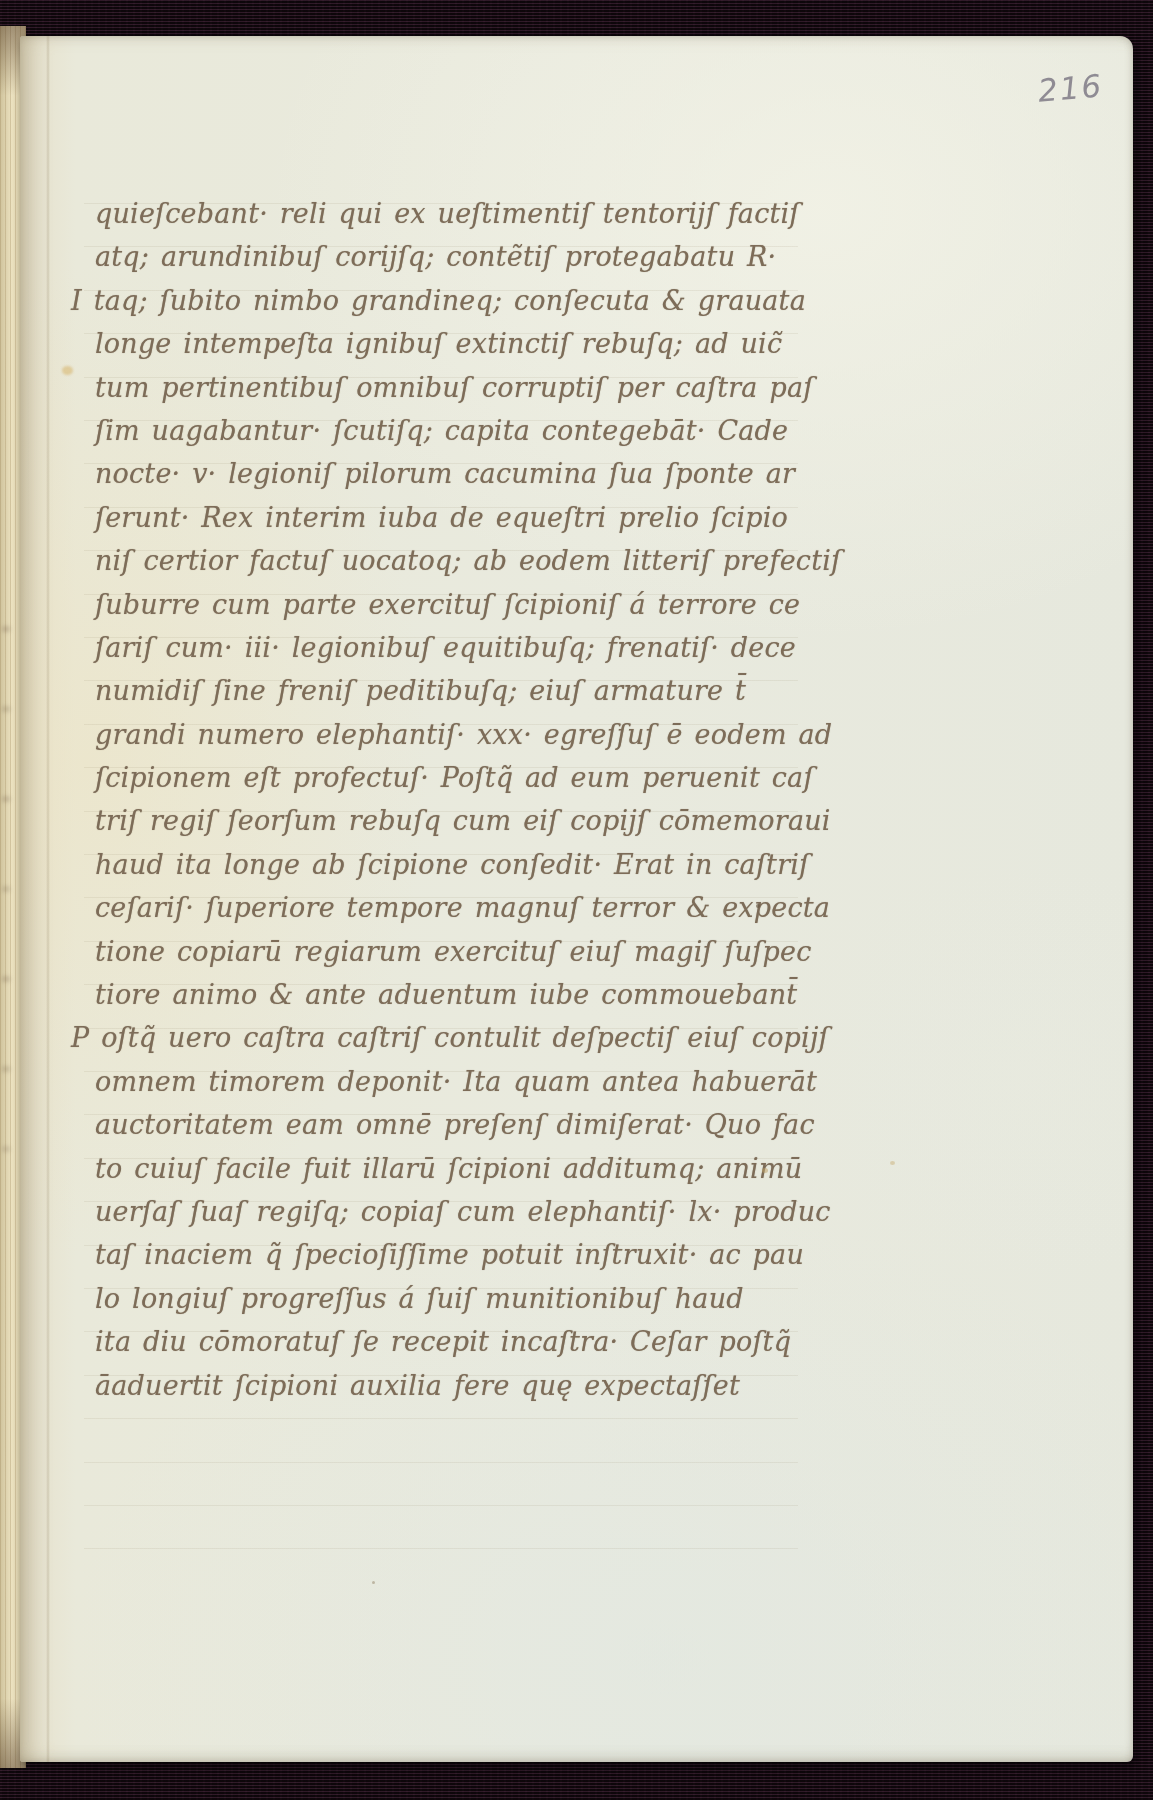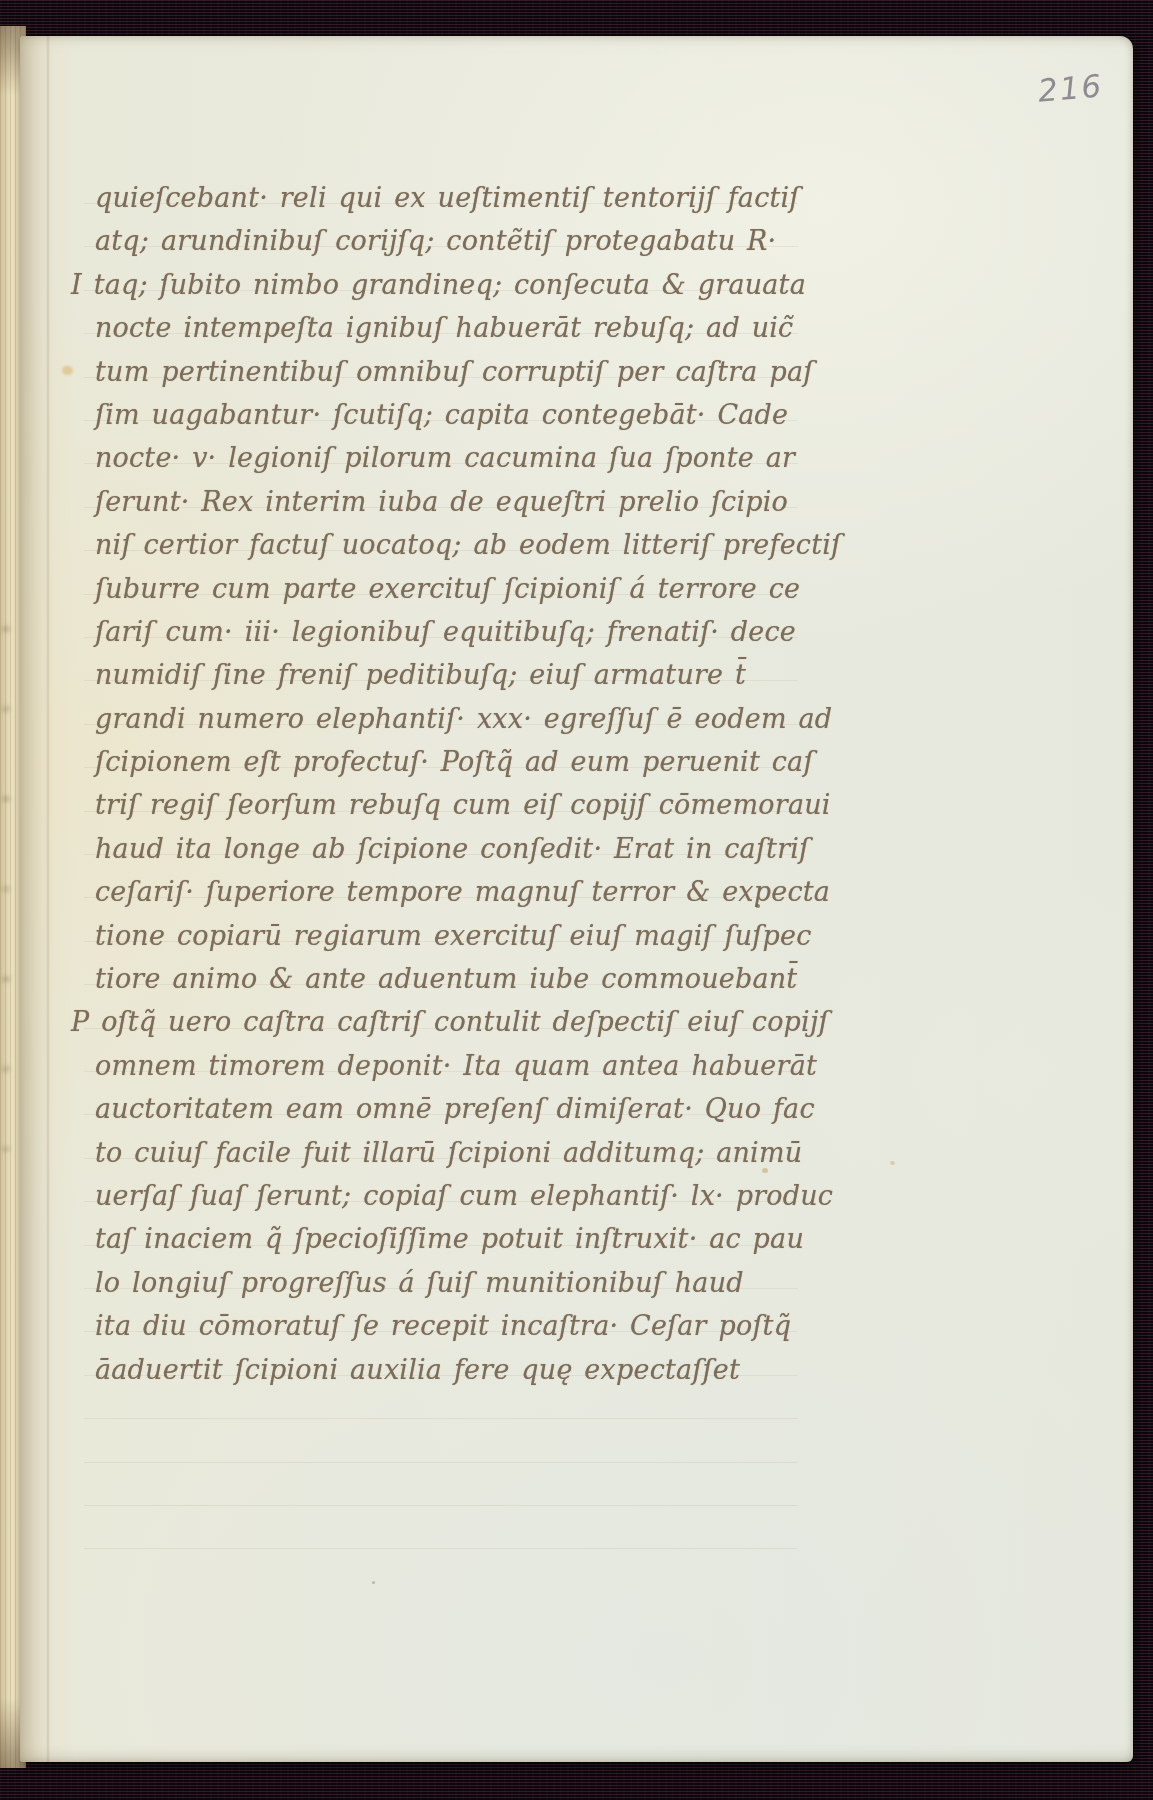--- a/index.html
+++ b/index.html
@@ -59,21 +59,21 @@
     opacity:.8;
   }
   
   .folio{
     position:absolute;left:1018px;top:34px;
     font-family:"DejaVu Sans", sans-serif;font-size:31px;font-style:italic;
     color:var(--pencil);opacity:.85;transform:rotate(-5deg);letter-spacing:2px;
   }
   
   .text-block{
-    position:absolute;left:75px;top:140px;width:690px;
+    position:absolute;left:75px;top:156px;width:690px;
   }
   .ms-line{
     height:43.4px;line-height:43.4px;white-space:nowrap;
     font-family:"DejaVu Serif", serif;font-style:italic;
     font-size:27px;color:var(--ink);word-spacing:3px;letter-spacing:.2px;
     text-shadow:0 0 1px rgba(100,84,62,.45);
   }
   .ms-line.hang{text-indent:-24px;}
   
   .speck{position:absolute;border-radius:50%;}
@@ -93,41 +93,41 @@
 </div>
 
 <div class="page">
   <div class="crease"></div>
   <div class="ruling"></div>
   <div class="folio">216</div>
   <div class="text-block">
       <div class="ms-line">quieſcebant· reli qui ex ueſtimentiſ tentorijſ factiſ</div>
       <div class="ms-line">atq; arundinibuſ corijſq; contẽtiſ protegabatu R·</div>
       <div class="ms-line hang">I taq; ſubito nimbo grandineq; conſecuta &amp; grauata</div>
-      <div class="ms-line">nocte intempeſta ignibuſ habuerāt rebuſq; ad uic̃</div>
+      <div class="ms-line">longe intempeſta ignibuſ extinctiſ rebuſq; ad uic̃</div>
       <div class="ms-line">tum pertinentibuſ omnibuſ corruptiſ per caſtra paſ</div>
       <div class="ms-line">ſim uagabantur· ſcutiſq; capita contegebāt· Cade</div>
       <div class="ms-line">nocte· v· legioniſ pilorum cacumina ſua ſponte ar</div>
       <div class="ms-line">ſerunt· Rex interim iuba de equeſtri prelio ſcipio</div>
       <div class="ms-line">niſ certior factuſ uocatoq; ab eodem litteriſ prefectiſ</div>
       <div class="ms-line">ſuburre cum parte exercituſ ſcipioniſ á terrore ce</div>
       <div class="ms-line">ſariſ cum· iii· legionibuſ equitibuſq; frenatiſ· dece</div>
       <div class="ms-line">numidiſ ſine freniſ peditibuſq; eiuſ armature t̄</div>
       <div class="ms-line">grandi numero elephantiſ· xxx· egreſſuſ ē eodem ad</div>
       <div class="ms-line">ſcipionem eſt profectuſ· Poſtq̃ ad eum peruenit caſ</div>
       <div class="ms-line">triſ regiſ ſeorſum rebuſq cum eiſ copijſ cōmemoraui</div>
       <div class="ms-line">haud ita longe ab ſcipione conſedit· Erat in caſtriſ</div>
       <div class="ms-line">ceſariſ· ſuperiore tempore magnuſ terror &amp; expecta</div>
       <div class="ms-line">tione copiarū regiarum exercituſ eiuſ magiſ ſuſpec</div>
       <div class="ms-line">tiore animo &amp; ante aduentum iube commouebant̄</div>
       <div class="ms-line hang">P oſtq̃ uero caſtra caſtriſ contulit deſpectiſ eiuſ copijſ</div>
       <div class="ms-line">omnem timorem deponit· Ita quam antea habuerāt</div>
       <div class="ms-line">auctoritatem eam omnē preſenſ dimiſerat· Quo fac</div>
       <div class="ms-line">to cuiuſ facile fuit illarū ſcipioni additumq; animū</div>
-      <div class="ms-line">uerſaſ ſuaſ ſerunt; copiaſ cum elephantiſ· lx· produc</div>
+      <div class="ms-line">uerſaſ ſuaſ regiſq; copiaſ cum elephantiſ· lx· produc</div>
       <div class="ms-line">taſ inaciem q̃ ſpecioſiſſime potuit inſtruxit· ac pau</div>
       <div class="ms-line">lo longiuſ progreſſus á ſuiſ munitionibuſ haud</div>
       <div class="ms-line">ita diu cōmoratuſ ſe recepit incaſtra· Ceſar poſtq̃</div>
       <div class="ms-line">āaduertit ſcipioni auxilia fere quę expectaſſet</div>
     </div>
   <div class="speck s1"></div>
   <div class="speck s2"></div>
   <div class="speck s3"></div>
   <div class="speck s4"></div>
   <div class="speck s5"></div>

